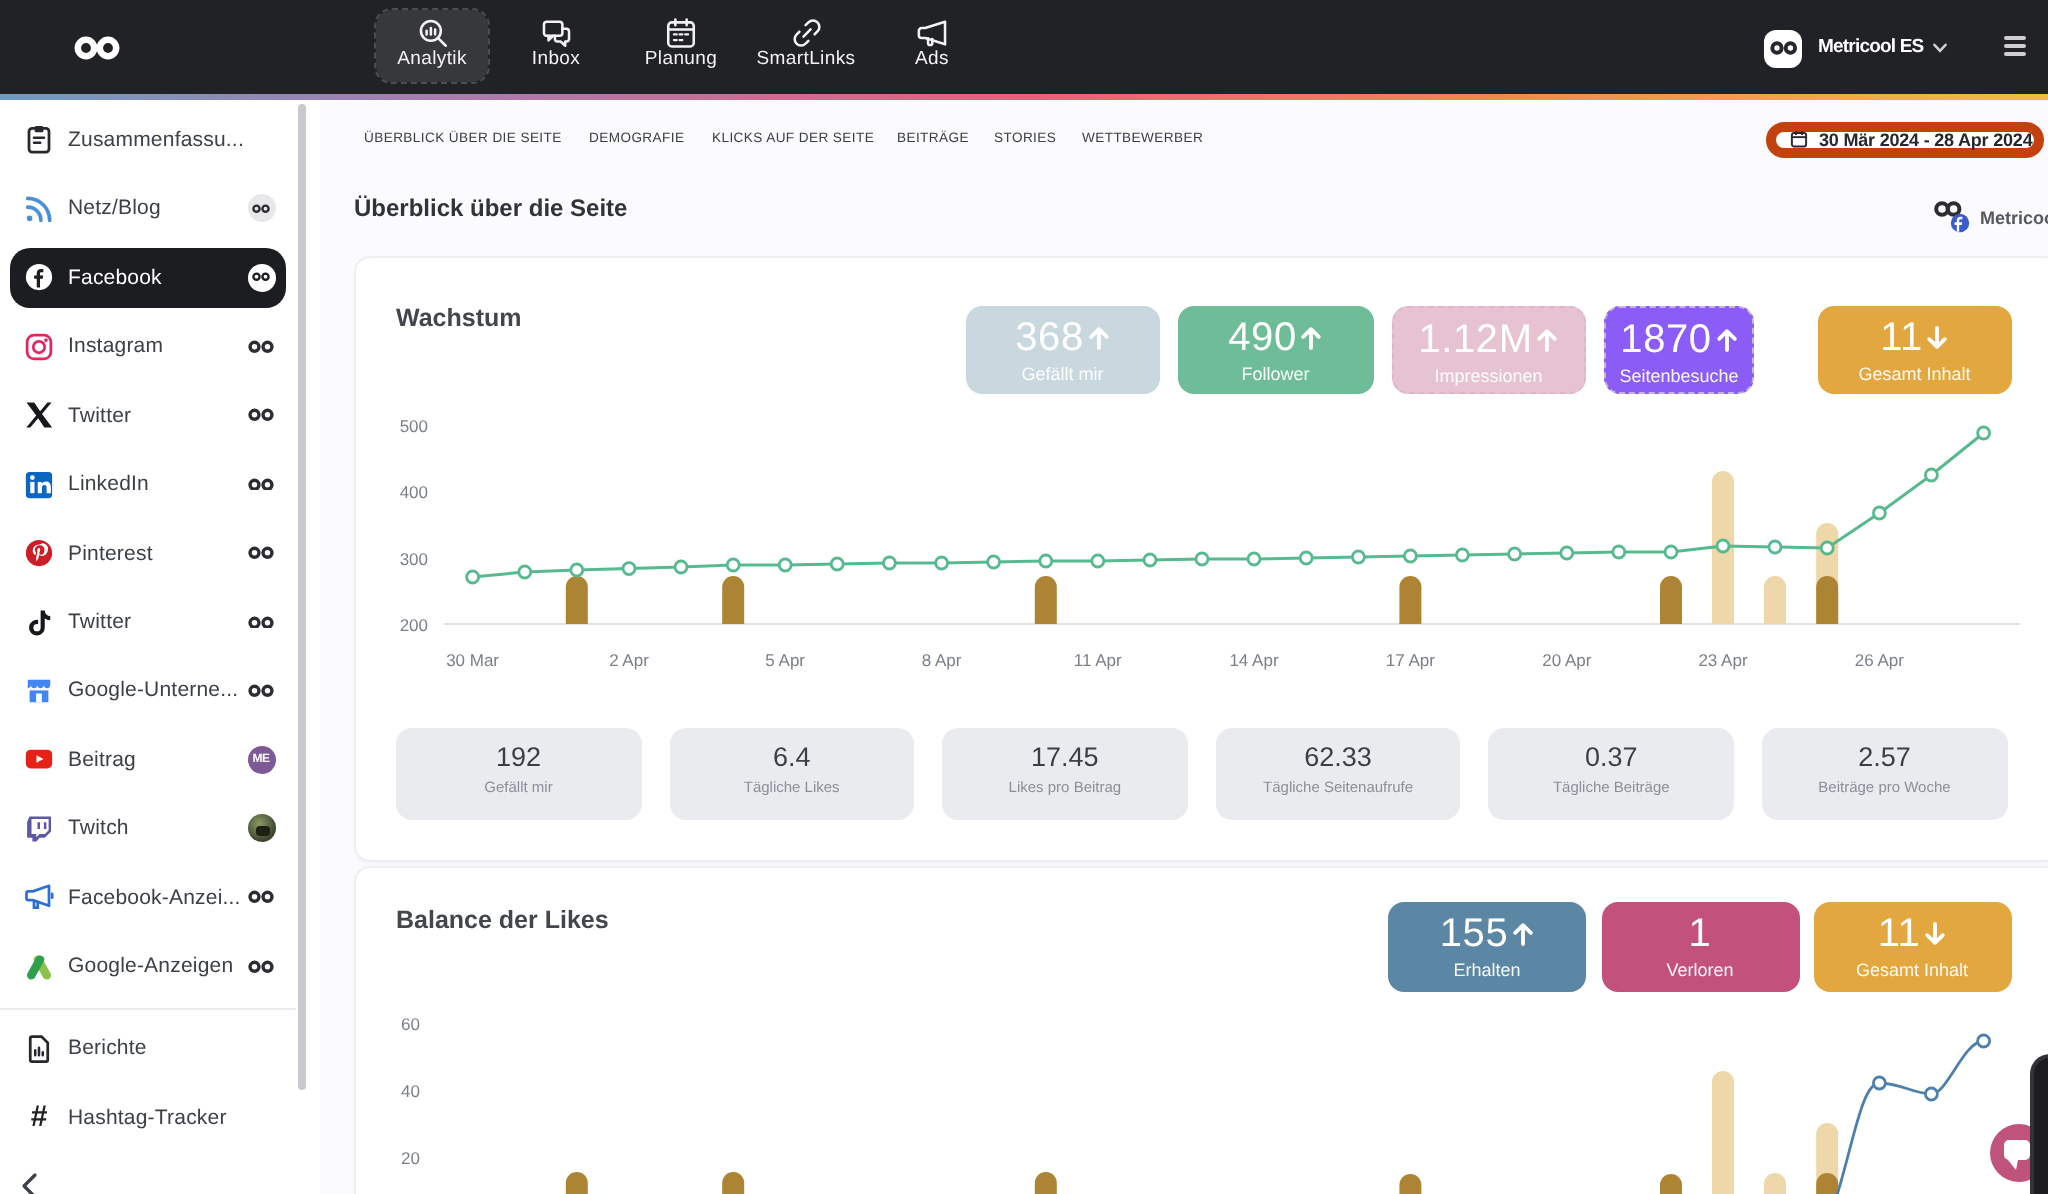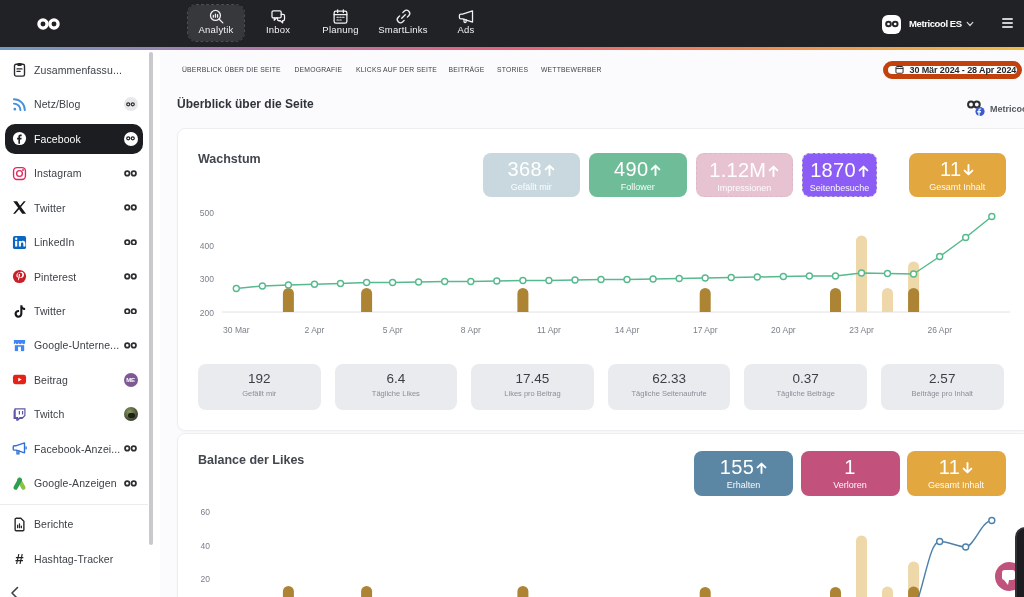--- a/index.html
+++ b/index.html
@@ -411,21 +411,21 @@
 <div class="sbox" style="left:607.8px;top:363.5px">
     <div class="snum">62.33</div>
     <div class="slab">Tägliche Seitenaufrufe</div>
   </div>
 <div class="sbox" style="left:744.4px;top:363.5px">
     <div class="snum">0.37</div>
     <div class="slab">Tägliche Beiträge</div>
   </div>
 <div class="sbox" style="left:881.0px;top:363.5px">
     <div class="snum">2.57</div>
-    <div class="slab">Beiträge pro Inhalt</div>
+    <div class="slab">Beiträge pro Woche</div>
   </div>
 <svg class="abs" style="left:177px;top:127.5px" width="853" height="303" viewBox="177 127.5 853 303">
     <line x1="222" y1="311.5" x2="1010" y2="311.5" stroke="#e2e2e6" stroke-width="1"></line>
 <text x="214" y="215.4" text-anchor="end" class="ax">500</text>
 <text x="214" y="248.6" text-anchor="end" class="ax">400</text>
 <text x="214" y="281.9" text-anchor="end" class="ax">300</text>
 <text x="214" y="315.1" text-anchor="end" class="ax">200</text>
 <text x="236.3" y="332.5" text-anchor="middle" class="ax">30 Mar</text>
 <text x="314.5" y="332.5" text-anchor="middle" class="ax">2 Apr</text>
 <text x="392.6" y="332.5" text-anchor="middle" class="ax">5 Apr</text>

